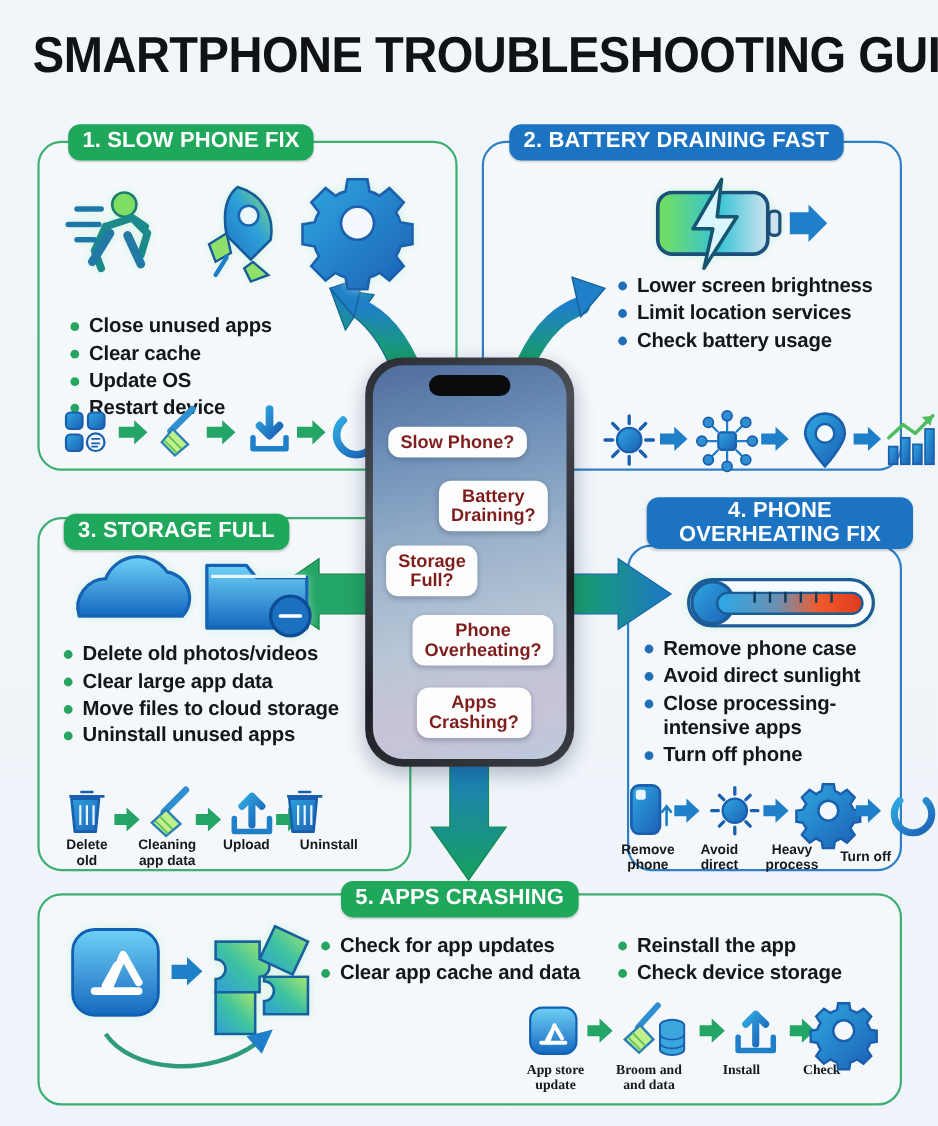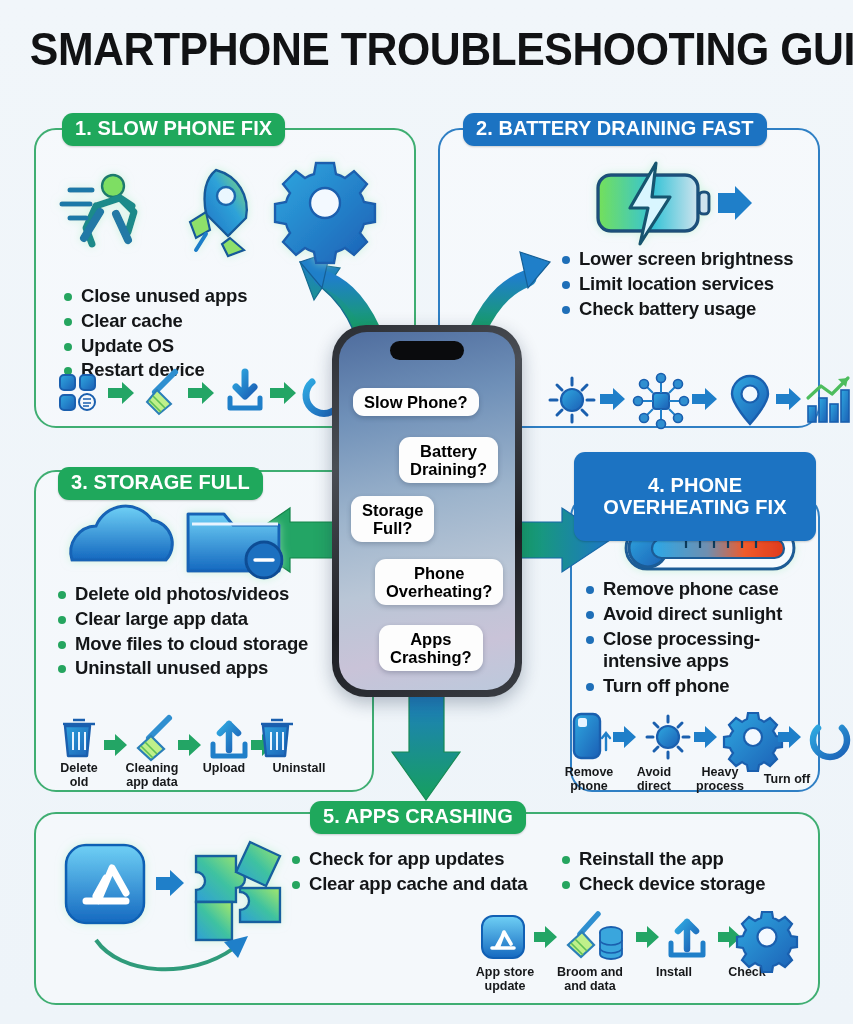--- a/index.html
+++ b/index.html
@@ -78,21 +78,21 @@
     width: 100%; height: 100%; border-radius: 28px; overflow: hidden;
     position: relative;
     background: linear-gradient(168deg,#4f6d9e 0%,#6f90b8 22%,#9db4cc 48%,#b9c6d6 68%,#c9c3d8 86%,#bcc9dc 100%);
   }
   .notch {
     position: absolute; top: 9px; left: 50%; transform: translateX(-50%);
     width: 74px; height: 19px; border-radius: 11px; background: #0a0b0d;
   }
   .chip {
     position: absolute; background: #fdfdfd; border-radius: 11px;
-    padding: 5px 11px; font-weight: 700; font-size: 16.5px; color: #000000;
+    padding: 5px 11px; font-weight: 700; font-size: 16.5px; color: #7f1d1d;
     line-height: 1.1; text-align: center; white-space: pre-line;
     box-shadow: 0 2px 5px rgba(25,40,65,.25);
   }
 
   
   svg.ov { position: absolute; left: 0; top: 0; width: 853px; height: 1024px;
            pointer-events: none; z-index: 4; }
   svg.ov.under { z-index: 2; }
 </style>
 </head>
@@ -357,21 +357,21 @@
     </div>
   <div class="cell" style="width:68px">
       <div class="cap">Upload</div>
     </div>
   <div class="cell" style="width:82px">
       <div class="cap">Uninstall</div>
     </div>
 </div>
 
 <div class="panel blue" style="left:570px; top:495px; width:250px; height:297px;"></div>
-<div class="badge blue" style="left:574px; top:452px; width:242px; white-space:pre-line; padding:23px 10px;">4. PHONE
+<div class="badge blue" style="left:588px; top:452px; width:242px; white-space:pre-line; padding:2px 10px;">4. PHONE
 OVERHEATING FIX</div>
 
 <svg class="ov" viewBox="0 0 853 1024">
   <g filter="url(#softglow)">
     <rect x="626" y="527" width="168" height="42" rx="21" fill="#f5fbff" stroke="#1a5b96" stroke-width="3"></rect>
     <circle cx="648" cy="548" r="19" fill="url(#gIcon)" stroke="#1a5b96" stroke-width="3"></circle>
     <rect x="652" y="539" width="132" height="19" rx="9.5" fill="url(#gTherm)" stroke="#1a5b96" stroke-width="2.2"></rect>
     <g stroke="#103b5c" stroke-width="2.2">
       <path d="M686,538 v10 M700,538 v10 M714,538 v10 M728,538 v10 M742,538 v10 M756,538 v10"></path>
     </g>
@@ -484,21 +484,21 @@
     <li>Clear app cache and data</li>
   </ul>
 </div>
 <div style="position:absolute; left:560px; top:848px; width:250px;">
   <ul class="bl">
     <li>Reinstall the app</li>
     <li>Check device storage</li>
   </ul>
 </div>
 
-<div class="strip" style="left:466px; top:962px; width:354px;">
+<div class="strip" style="left:466px; top:962px; width:354px;font-family:Liberation Serif, serif;">
   <div class="cell" style="width:78px">
       <div class="cap">App store
 update</div>
     </div>
   <div class="cell" style="width:92px">
       <div class="cap">Broom and
 and data</div>
     </div>
   <div class="cell" style="width:76px">
       <div class="cap">Install</div>

